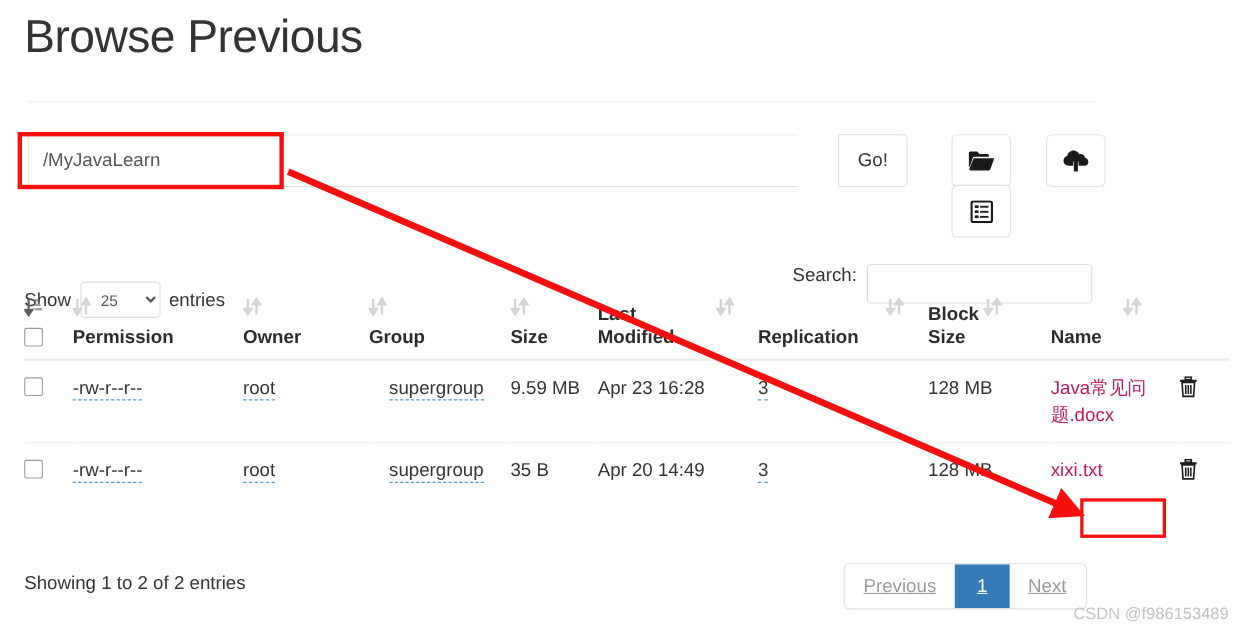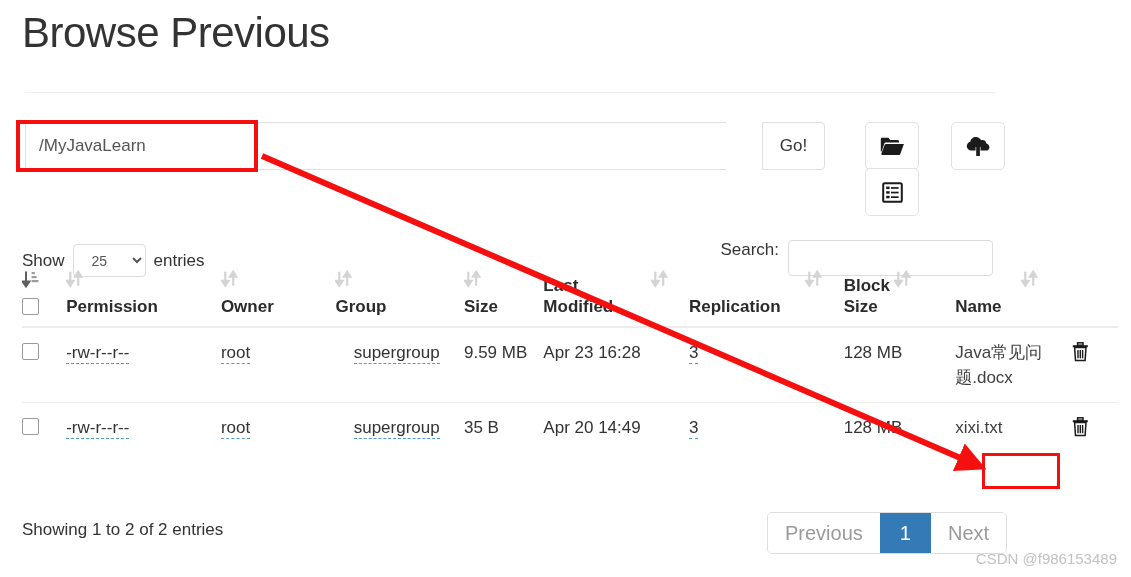--- a/index.html
+++ b/index.html
@@ -102,21 +102,21 @@
     left: 22px;
     top: 244px;
     font-size: 17px;
     color: #333333;
     display: flex;
     align-items: center;
     white-space: nowrap;
   }
   .dt-length .lbl { line-height: 30px; }
   .len-select {
-    margin: 0 8px;
+    margin: 12px 8px;
     width: 73px;
     height: 33px;
     border: 1px solid #dcdcdc;
     border-radius: 4px;
     background: #ffffff;
     font-family: "Liberation Sans", sans-serif;
     font-size: 14px;
     color: #555555;
     padding: 0 6px 0 14px;
     box-sizing: border-box;
@@ -218,21 +218,21 @@
   }
 
   .dashed {
     border-bottom: 1px dashed #4f9ad6;
     padding-bottom: 1px;
     cursor: pointer;
     margin-top: 32px;
   }
   .mono-perm { letter-spacing: 0px; }
   .file-link {
-    color: #404040;
+    color: #be185d;
     text-decoration: none;
     cursor: pointer;
   }
   .trash-cell { text-align: left; }
   .trash-btn {
     background: none;
     border: none;
     padding: 0;
     cursor: pointer;
     display: block;
@@ -257,27 +257,28 @@
     border-radius: 5px;
     overflow: hidden;
     height: 40px;
     background: #ffffff;
   }
   .pg-item {
     display: flex;
     align-items: center;
     justify-content: center;
     padding: 0 17px;
-    font-size: 20px;
+    font-size: 17px;
     color: #9a9a9a;
     cursor: pointer;
     background: #ffffff;
     border: none;
     font-family: "Liberation Sans", sans-serif;
     height: 40px;
+    text-decoration: underline;
   }
   .pg-item.num { color: #5a5a5a; padding: 0 20px; }
   .pg-item.active {
     background: #337ab7;
     color: #ffffff;
   }
 
   .watermark {
     position: absolute;
     right: 14px;

